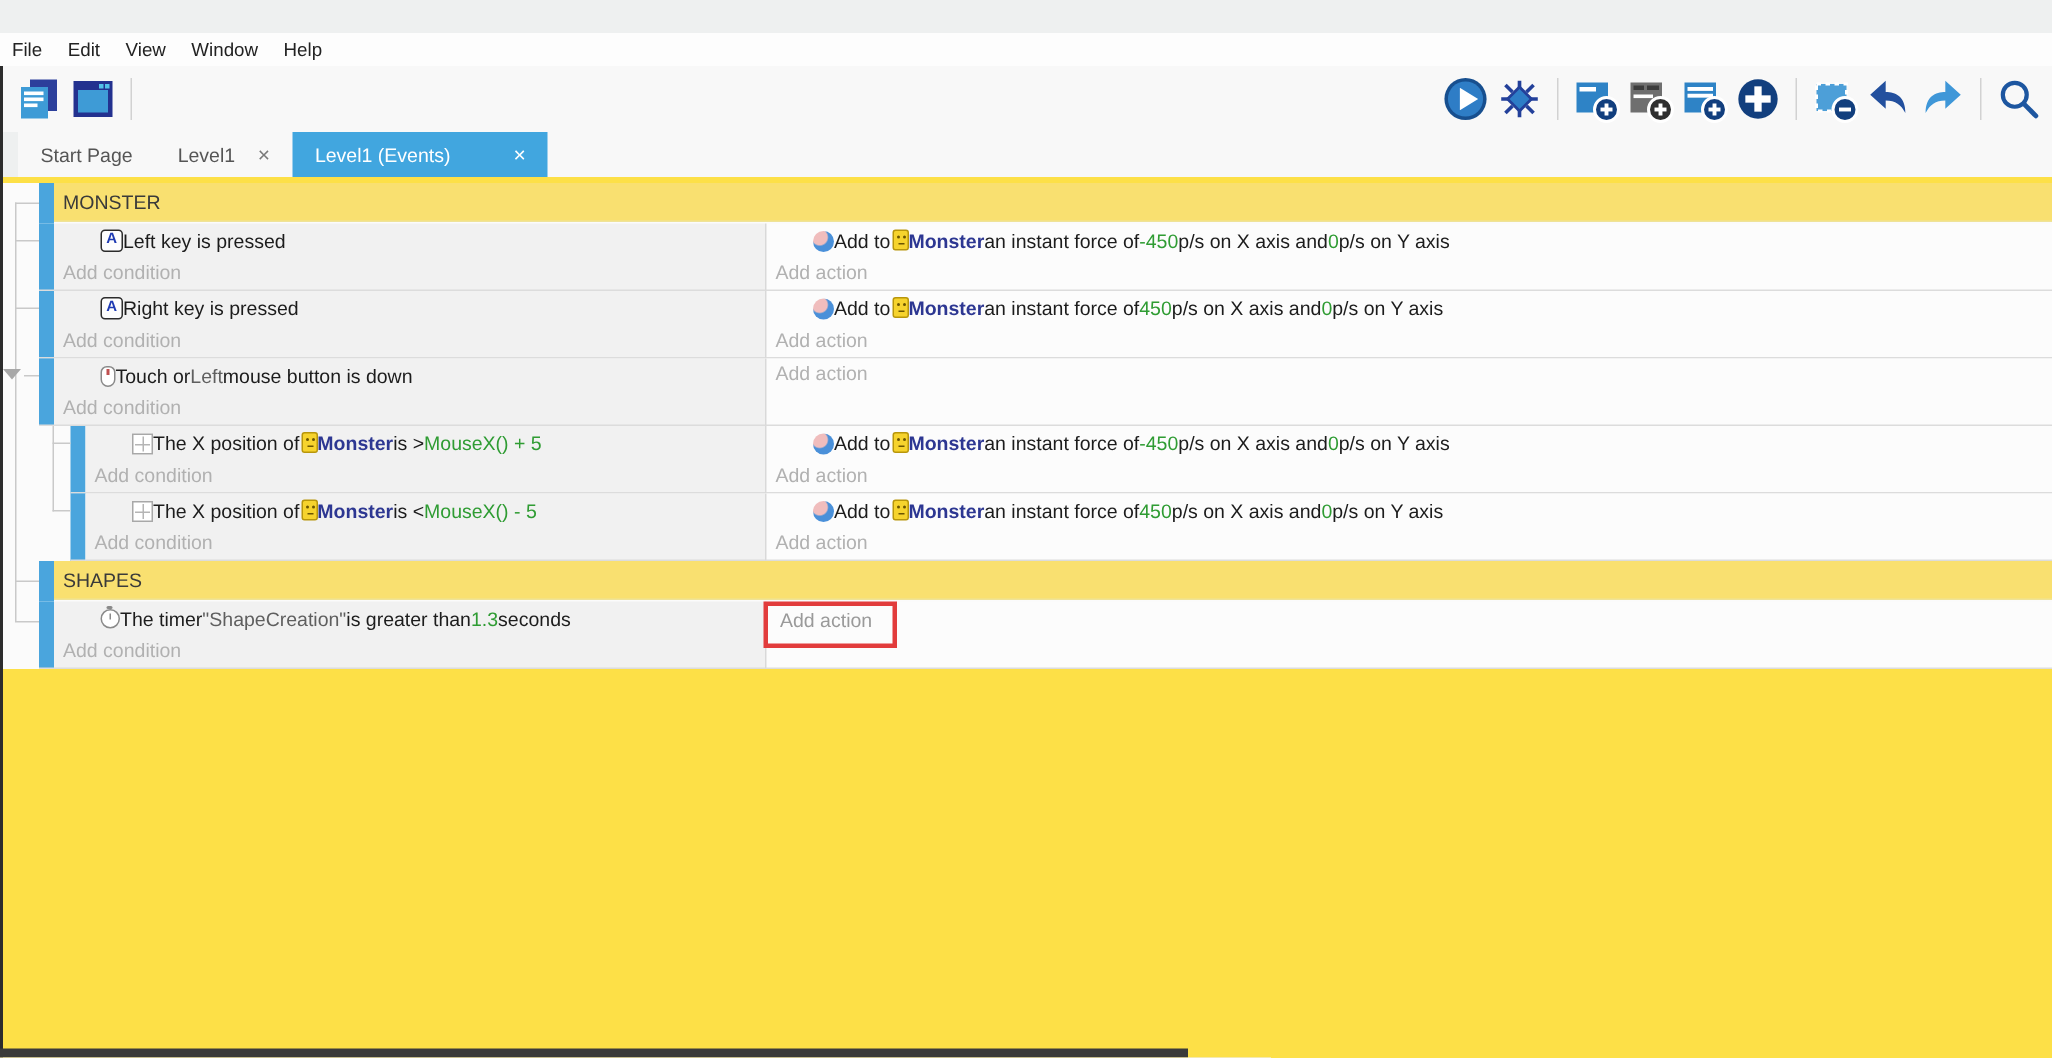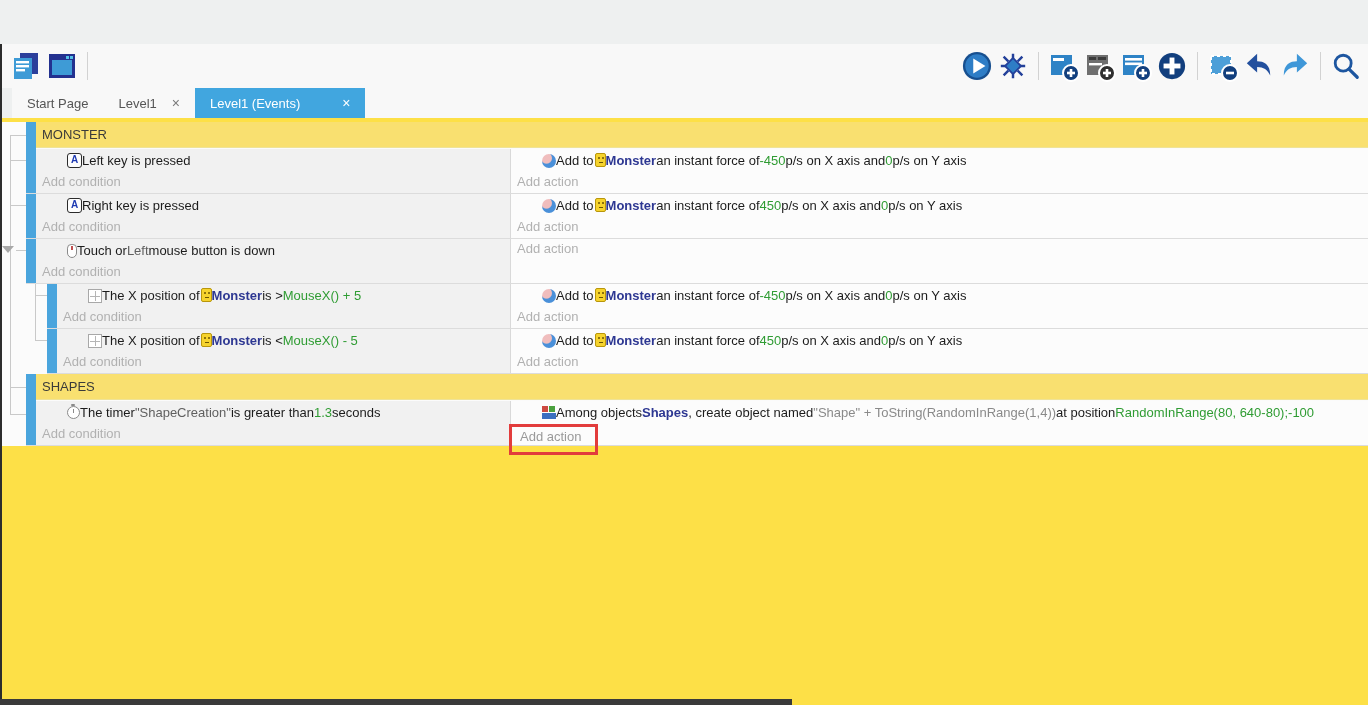--- a/index.html
+++ b/index.html
@@ -119,20 +119,27 @@
   
   .bottom-dark { position:absolute; left:0; bottom:0; width:792px; height:6px; background:#3a3a3a; }
   .left-edge { position:absolute; left:0; top:44px; bottom:0; width:2px; background:#2c2c2c; }
 </style>
 </head>
 <body>
 
 <div id="stage">
 
 
+  <div class="menubar">
+      <div class="menu-item">File</div>
+      <div class="menu-item">Edit</div>
+      <div class="menu-item">View</div>
+      <div class="menu-item">Window</div>
+      <div class="menu-item">Help</div>
+    </div>
 
   <div class="toolbar">
     <div class="tb-left">
         <div class="tb-btn">
           <svg width="32" height="32" viewBox="0 0 32 32">
             <rect x="10" y="3" width="18" height="21" fill="#2c3f9b"></rect>
             <rect x="4" y="8" width="18" height="21" fill="#3e9bd6"></rect>
             <rect x="6" y="11" width="13" height="2.4" fill="#fff"></rect>
             <rect x="6" y="15" width="13" height="2.4" fill="#fff"></rect>
             <rect x="6" y="19" width="9" height="2.4" fill="#fff"></rect>
@@ -401,29 +408,20 @@
                 <span class="ic ic-timer-icon"></span>
                 <span class="sg-txt">The timer </span>
                 <span class="sg-param">"ShapeCreation"</span>
                 <span class="sg-txt"> is greater than </span>
                 <span class="sg-expr">1.3</span>
                 <span class="sg-txt"> seconds</span>
               </div>
               <div class="ph">Add condition</div>
             </div>
             <div class="cell act">
-              <div class="line">
-                <span class="ic ic-objects-icon"></span>
-                <span class="sg-txt">Among objects </span>
-                <span class="sg-obj">Shapes</span>
-                <span class="sg-txt">, create object named </span>
-                <span class="sg-str">"Shape" + ToString(RandomInRange(1,4))</span>
-                <span class="sg-txt"> at position </span>
-                <span class="sg-expr">RandomInRange(80, 640-80);-100</span>
-              </div>
               <div class="ph"><span class="red-box"><span>Add action</span></span></div>
             </div>
           </div>
         </div>
     </div>
   </div>
 
   <div class="left-edge"></div>
   <div class="bottom-dark"></div>
 </div>

